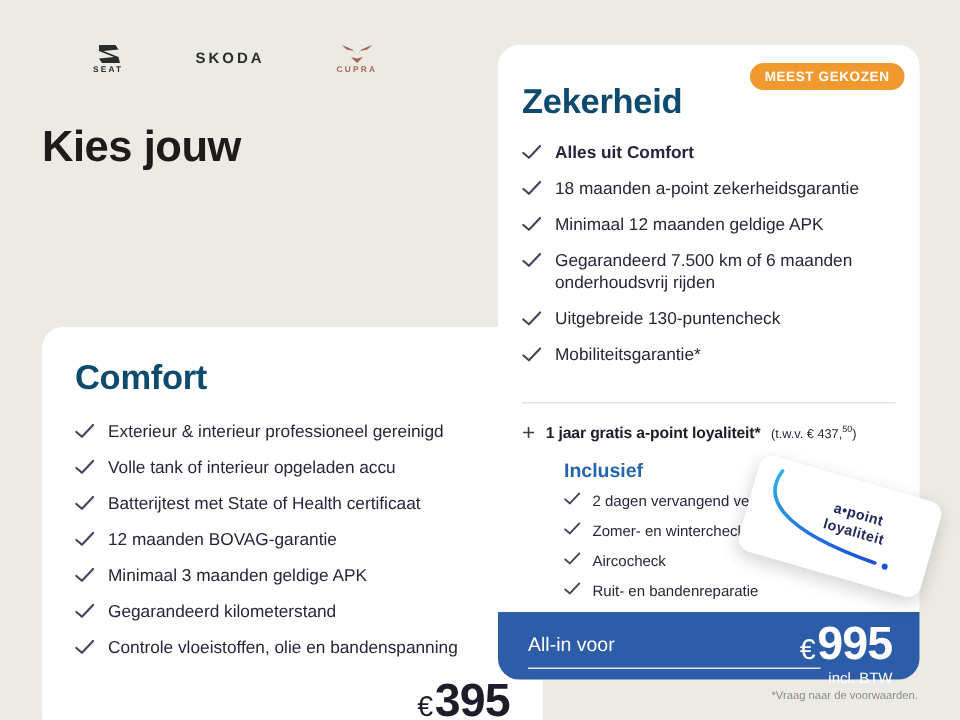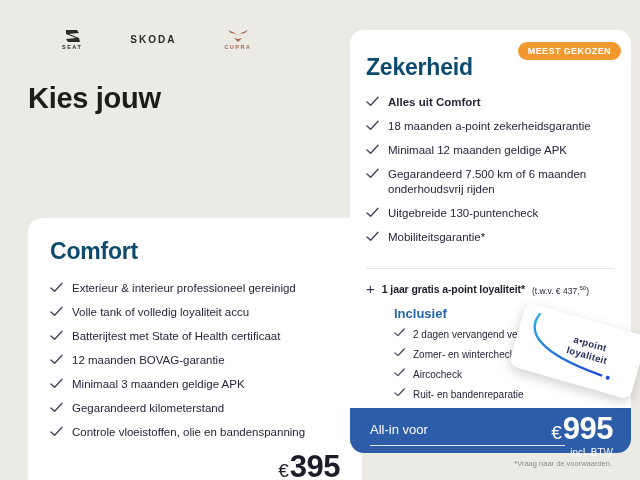--- a/index.html
+++ b/index.html
@@ -14,21 +14,21 @@
   .logo-word { font-size:5.5px; font-weight:700; letter-spacing:1.5px; color:#2b2b28; }
   .logo-word.copper { color:#A5644E; }
   .skoda-word { font-size:10px; font-weight:700; letter-spacing:2px; color:#2b2b28; }
 
   
   .heading { position:absolute; left:28px; top:82px; font-size:29px; line-height:1.12; font-weight:600; color:#1D1C1A; letter-spacing:-0.3px; }
 
   
   .card { position:absolute; background:#fff; border-radius:14px; display:flex; flex-direction:column; }
   .card-comfort { left:28px; top:174px; width:334px; height:273px; padding:20px 18px 12px 22px;margin-top:44px; }
-  .card-zekerheid { left:332px; top:30px; width:281px; height:423px; padding:0;margin-left:18px; }
+  .card-zekerheid { left:332px; top:30px; width:281px; height:423px; padding:0; }
 
   .card-title { font-size:23px; font-weight:700; color:#0c4a6e; letter-spacing:-0.2px; }
 
   .checklist { list-style:none; }
   .checklist li { display:flex; align-items:flex-start; gap:9px; margin-bottom:9px; font-size:11.5px; line-height:1.3; font-weight:500; color:#26253B; }
   .checklist li .check { flex:0 0 13px; margin-top:1px; }
   .checklist.small li { font-size:10px; margin-bottom:7px; gap:8px; }
   .checklist.small li .check { flex:0 0 11px; margin-top:0; }
   .bold-item { font-weight:700; }
 
@@ -113,21 +113,21 @@
             </svg>
           </span>
           <span>Exterieur &amp; interieur professioneel gereinigd</span>
         </li>
       <li>
           <span class="check">
             <svg width="13" height="11" viewBox="0 0 14 11">
               <polyline points="1,6 5,9.5 13,1" fill="none" stroke="#44445E" stroke-width="1.5" stroke-linecap="round" stroke-linejoin="round"></polyline>
             </svg>
           </span>
-          <span>Volle tank of volledig loyaliteit accu</span>
+          <span>Volle tank of interieur opgeladen accu</span>
         </li>
       <li>
           <span class="check">
             <svg width="13" height="11" viewBox="0 0 14 11">
               <polyline points="1,6 5,9.5 13,1" fill="none" stroke="#44445E" stroke-width="1.5" stroke-linecap="round" stroke-linejoin="round"></polyline>
             </svg>
           </span>
           <span>Batterijtest met State of Health certificaat</span>
         </li>
       <li>

